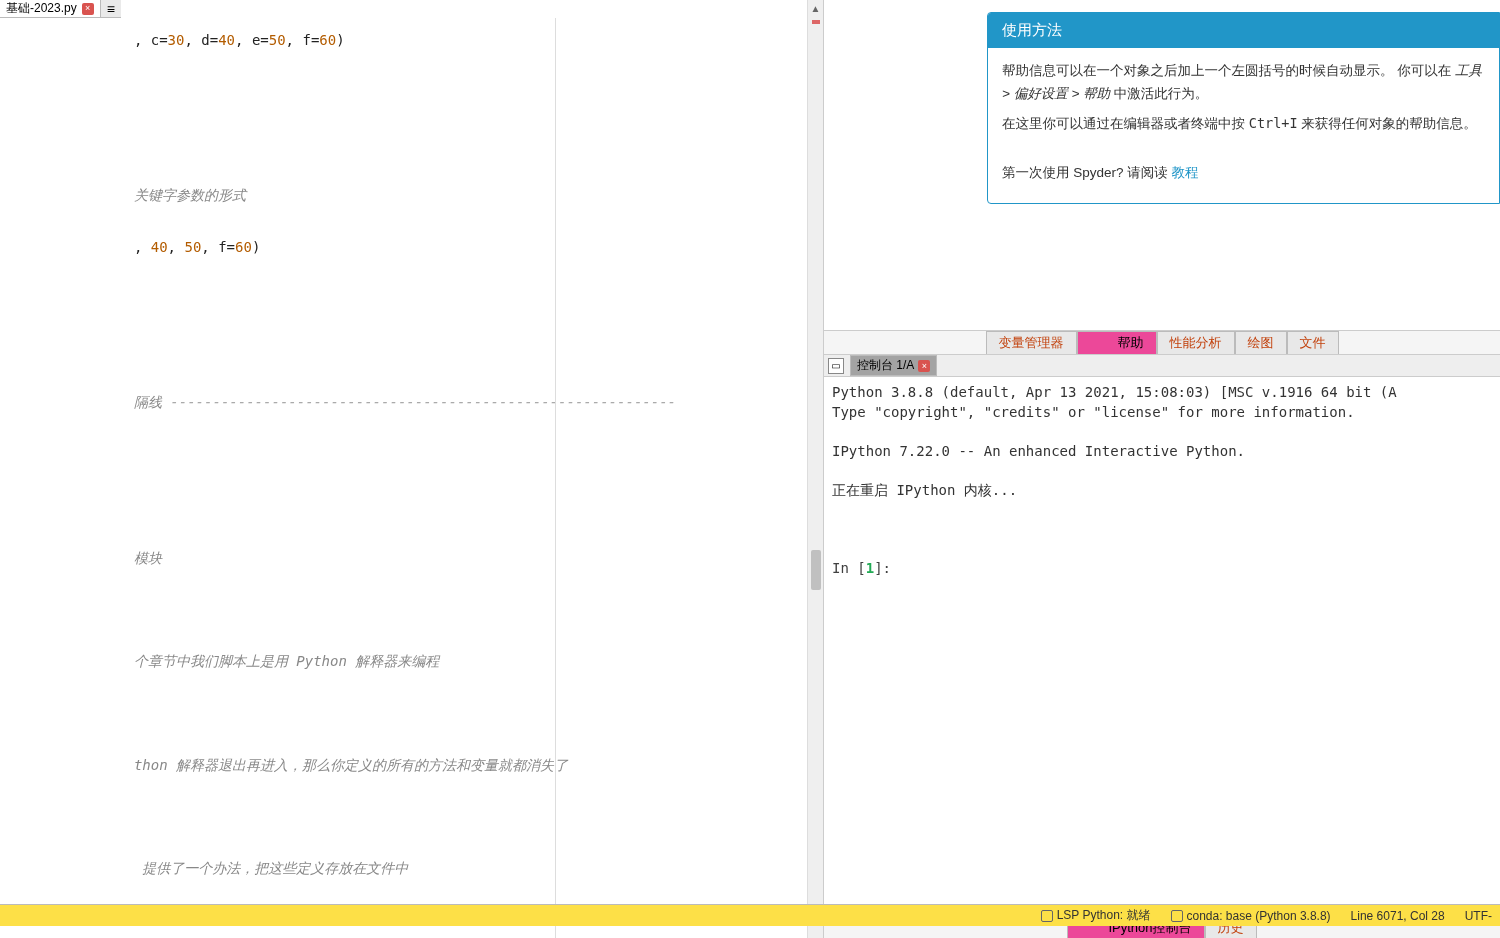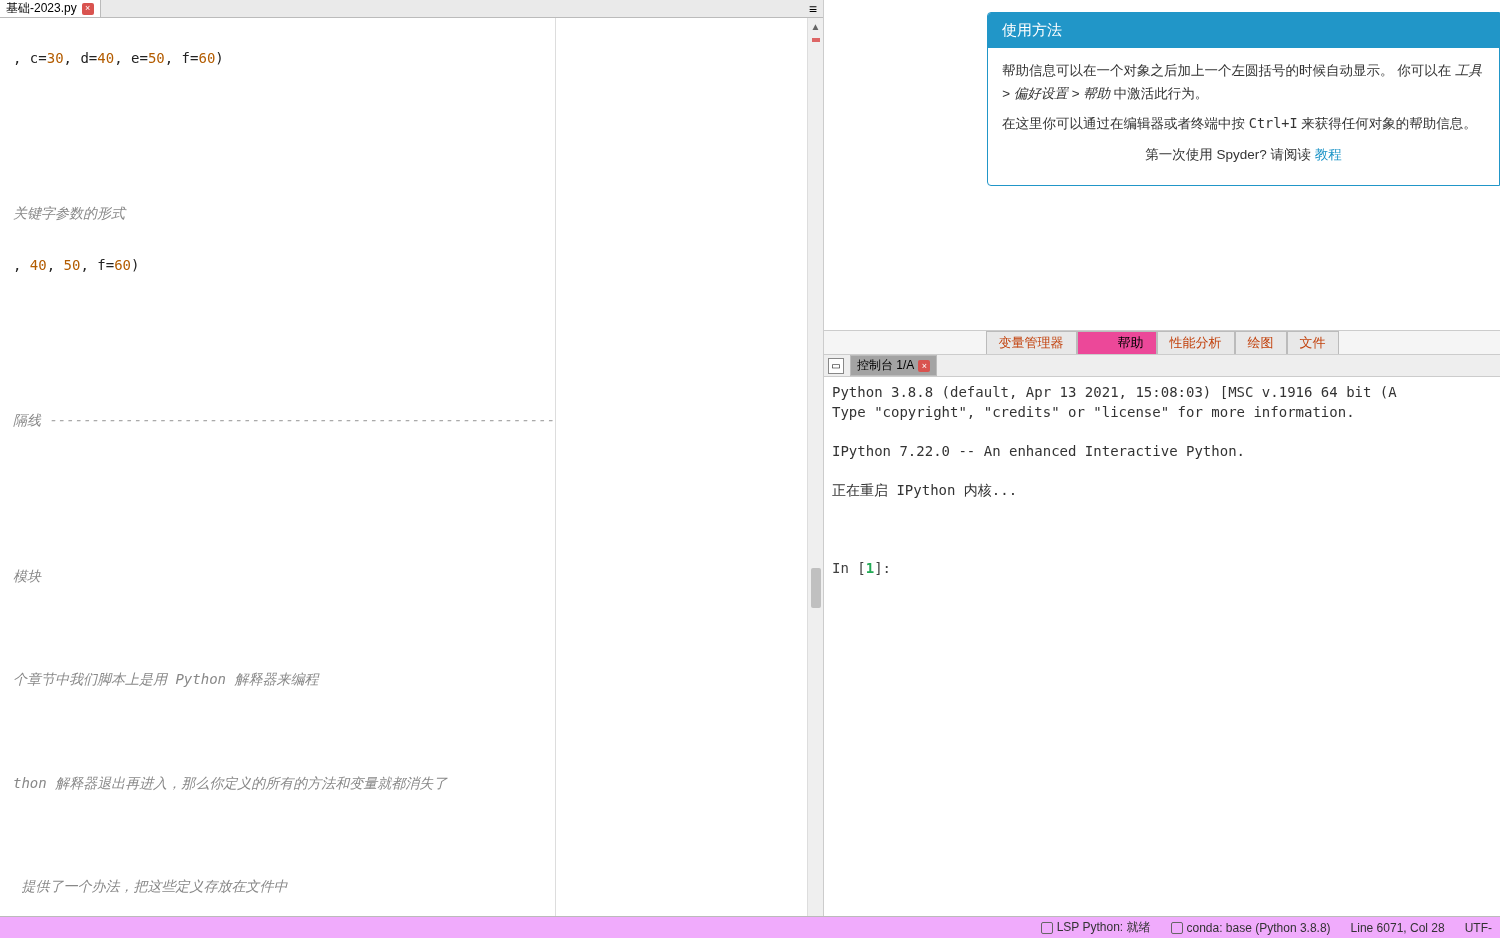--- a/index.html
+++ b/index.html
@@ -1,18 +1,18 @@
 <!DOCTYPE html>
 <html><head>
 <meta charset="utf-8">
 <style>
 * { margin: 0; padding: 0; box-sizing: border-box; }
 body { font-family: Arial, "Microsoft YaHei", sans-serif; font-size: 13px; background: #f0f0f0; width: 1500px; height: 938px; overflow: hidden; position: relative; }
 .main-container { display: flex; width: 100%; height: 100%; }
-.editor-panel { width: 824px; height: 100%; background: #fff; display: flex; flex-direction: column; border-right: 1px solid #ccc; position: relative; }
+.editor-panel { width: 824px; height: 100%; background: #fff; display: flex; flex-direction: row; border-right: 1px solid #ccc; position: relative; }
 .editor-tabs { height: 18px; background: #eaeaea; display: flex; align-items: center; border-bottom: 1px solid #bbb; }
 .editor-tab { background: #fff; padding: 2px 6px; display: flex; align-items: center; font-size: 12px; border-right: 1px solid #bbb; height: 100%; }
 .editor-tab .close-btn { margin-left: 5px; width: 12px; height: 12px; background: #d9534f; border-radius: 2px; display: inline-flex; align-items: center; justify-content: center; color: #fff; font-size: 9px; line-height: 1; }
 .editor-menu-btn { margin-left: auto; padding: 0 6px; font-size: 14px; cursor: pointer; }
 .editor-body { flex: 1; display: flex; overflow: hidden; background: #fff; }
 .editor-content { flex: 1; font-family: Consolas, monospace; font-size: 14px; line-height: 1.85; padding: 2px 0; white-space: pre; overflow: hidden; color: #222; }
 .editor-content .line { padding-left: 13px; }
 .editor-content .comment { color: #888; font-style: italic; }
 .editor-content .num { color: #b35c00; }
 .editor-content .dashes { color: #aaa; font-style: italic; }
@@ -35,21 +35,21 @@
 .pane-tab.active { background: #ec4899; font-weight: 500; color: #000; padding-left: 40px; }
 .console-panel { flex: 1; display: flex; flex-direction: column; background: #fff; border-top: 1px solid #ccc; }
 .console-tabs { height: 22px; display: flex; align-items: center; background: #eee; border-bottom: 1px solid #ccc; padding-left: 4px; }
 .new-console-icon { width: 16px; height: 16px; border: 1px solid #888; margin-right: 6px; display: flex; align-items: center; justify-content: center; font-size: 10px; background: #fff; }
 .console-tab { background: #a3a3a3; border: 1px solid #bbb; padding: 1px 6px; font-size: 12px; display: flex; align-items: center; gap: 4px; }
 .console-tab .close-btn { width: 12px; height: 12px; background: #d9534f; border-radius: 2px; display: inline-flex; align-items: center; justify-content: center; color: #fff; font-size: 9px; }
 .console-body { flex: 1; font-family: Consolas, monospace; font-size: 14px; padding: 6px 8px; line-height: 1.4; color: #333; white-space: pre-wrap; overflow: hidden; }
 .console-body .ipynum { font-weight: bold; color: #2a5; }
 .console-body .ipyprompt { color: #404040; }
 .bottom-tabs { display: flex; justify-content: center; background: #f5f5f5; border-top: 1px solid #ccc; height: 22px; align-items: stretch; }
-.status-bar { position: absolute; bottom: 0; left: 0; right: 0; height: 22px; background: #f0abfc; border-top: 1px solid #bbb; display: flex; align-items: center; justify-content: flex-end; padding: 0 8px; font-size: 12px; gap: 20px; color: #333; }
+.status-bar { position: absolute; bottom: 12px; left: 0; right: 0; height: 22px; background: #fde047; border-top: 1px solid #bbb; display: flex; align-items: center; justify-content: flex-end; padding: 0 8px; font-size: 12px; gap: 20px; color: #333; }
 .status-item { display: flex; align-items: center; gap: 4px; }
 .status-icon { width: 12px; height: 12px; border: 1px solid #666; border-radius: 2px; display: inline-block; }
 </style>
 </head>
 <body>
 
 <div class="main-container">
 
   <div class="editor-panel">
     <div class="editor-tabs">
@@ -112,21 +112,21 @@
   </div>
 
   <div class="right-panel">
 
     <div class="help-panel">
       <div class="help-box">
         <div class="help-header">使用方法</div>
         <div class="help-body">
           <p><span>帮助信息可以在一个对象之后加上一个左圆括号的时候自动显示。 你可以在 </span><span class="path-style">工具 &gt; 偏好设置 &gt; 帮助</span><span> 中激活此行为。</span></p>
           <p><span>在这里你可以通过在编辑器或者终端中按 </span><span class="mono">Ctrl+I</span><span> 来获得任何对象的帮助信息。</span></p>
-          <p style="text-align:center; margin-top:8px;"><span>第一次使用 Spyder? 请阅读 </span><span class="tutorial-link">教程</span></p>
+          <p style="margin-top:26px;"><span>第一次使用 Spyder? 请阅读 </span><span class="tutorial-link">教程</span></p>
         </div>
       </div>
     </div>
     <div class="tabs-row">
       <div class="pane-tab">变量管理器</div>
       <div class="pane-tab active">帮助</div>
       <div class="pane-tab">性能分析</div>
       <div class="pane-tab">绘图</div>
       <div class="pane-tab">文件</div>
     </div>

